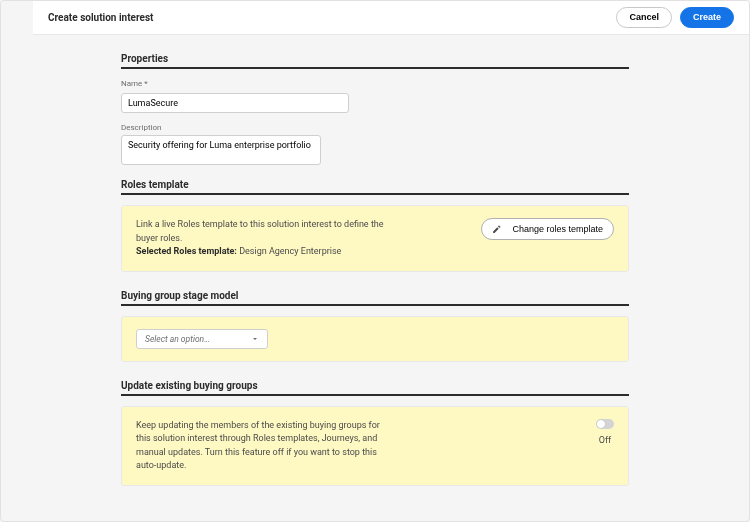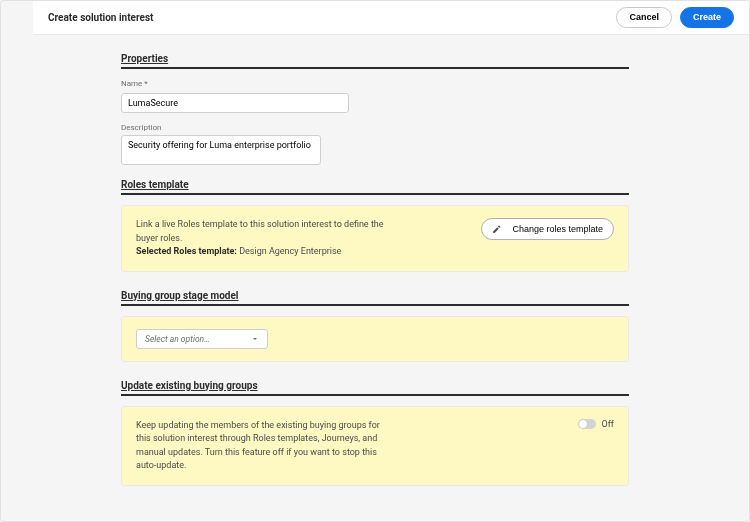--- a/index.html
+++ b/index.html
@@ -47,21 +47,20 @@
   .content {
     padding: 18px 120px 20px 120px;
     overflow-y: auto;
     height: 488px;
     position: relative;
   }
   .section-title {
     font-size: 10px;
     font-weight: 700;
     margin-bottom: 3px;
-    text-decoration: underline;
   }
   .section-rule {
     border: none;
     border-top: 2px solid #2c2c2c;
     margin-bottom: 10px;
   }
   .field { margin-bottom: 10px; }
   .field-label {
     font-size: 8px;
     color: #6e6e6e;
@@ -134,20 +133,21 @@
     font-size: 8.5px;
     color: #6e6e6e;
     font-style: italic;
   }
   .chev { width: 8px; height: 8px; }
   .section-block { margin-bottom: 4px; }
   .toggle-wrap {
     display: flex;
     align-items: center;
     gap: 6px;
+    flex-direction: column;
   }
   .toggle {
     width: 18px;
     height: 10px;
     background: #d4d4d4;
     border-radius: 6px;
     position: relative;
   }
   .toggle-knob {
     width: 8px;

